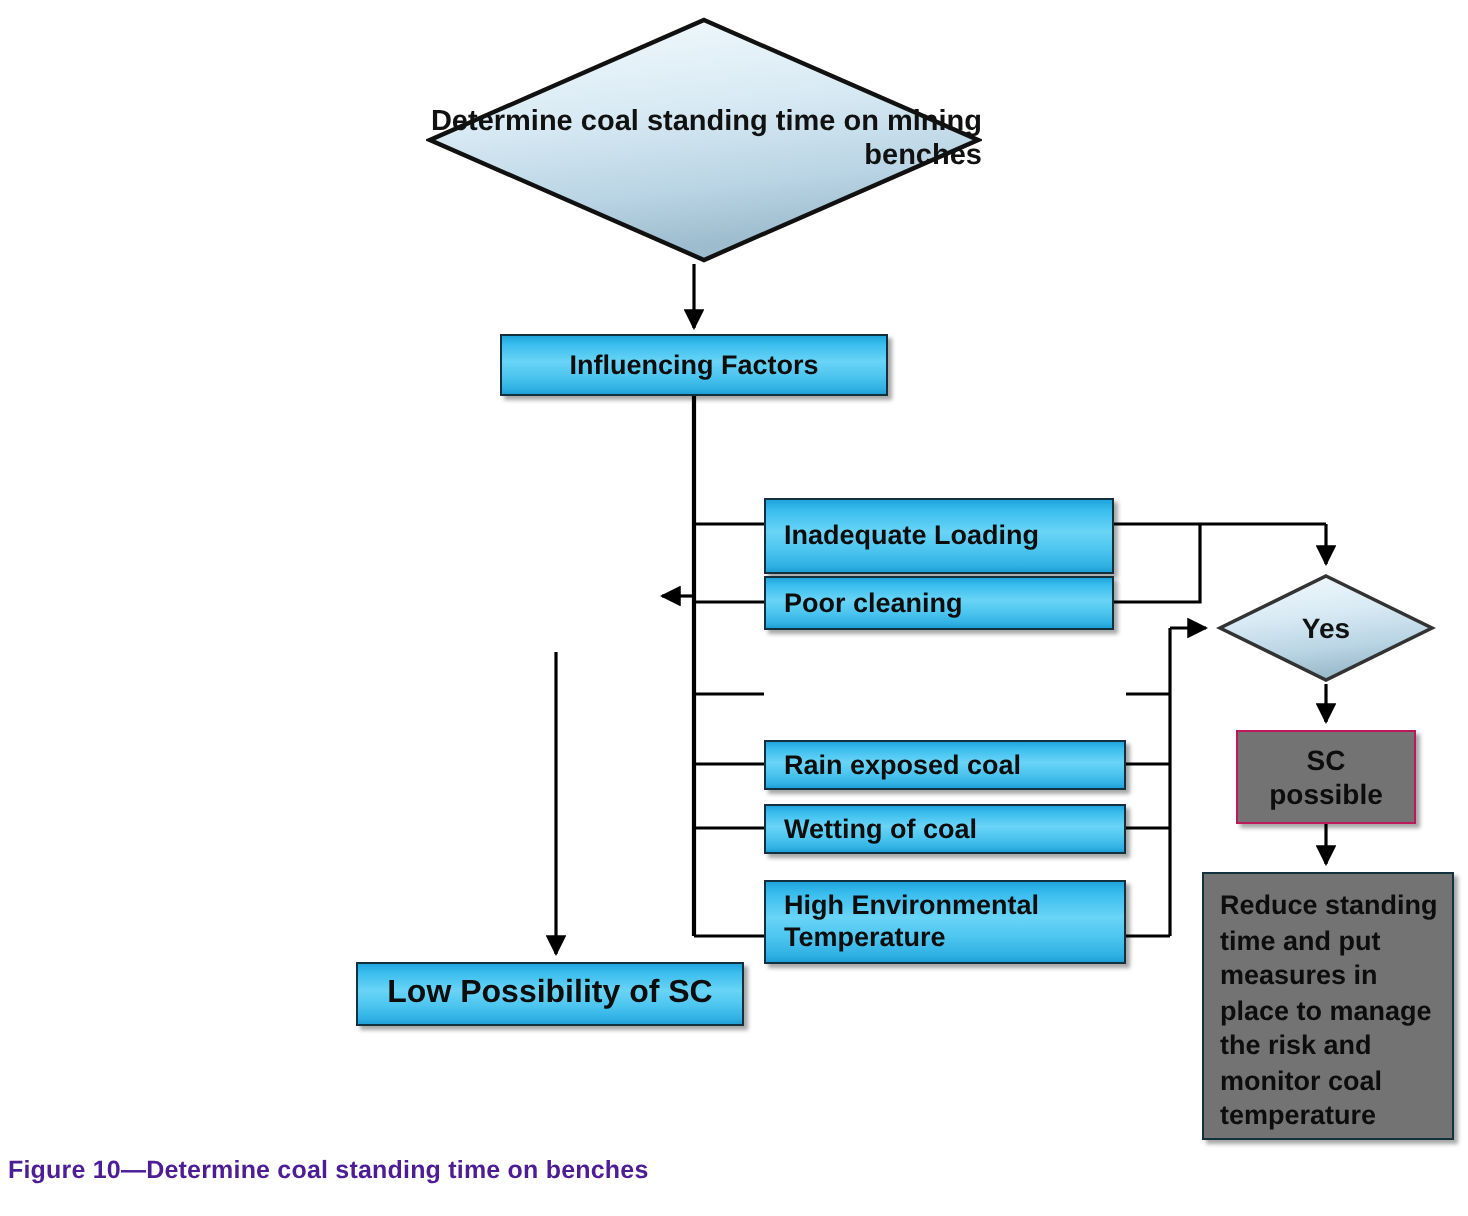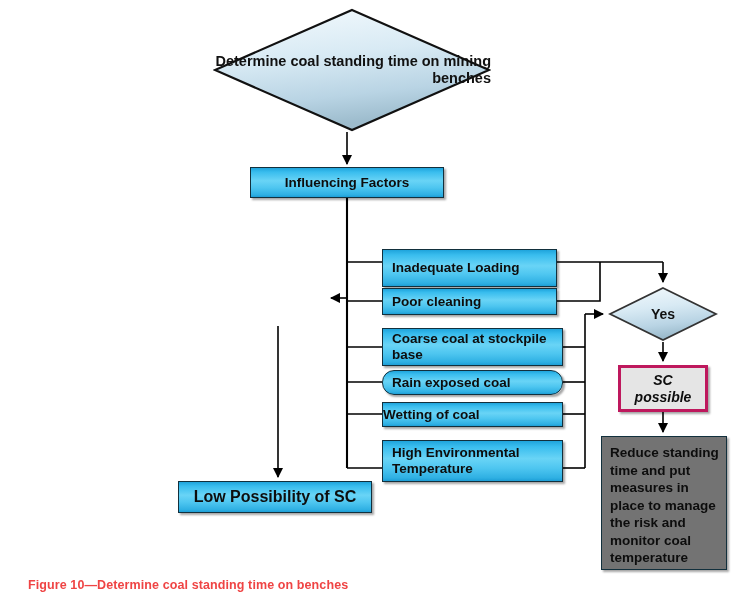--- a/index.html
+++ b/index.html
@@ -56,28 +56,27 @@
 
   
   .flatbox {
     border: 1px solid #12303d;
     background: #737373;
     box-shadow: 2px 2px 2px rgba(0,0,0,0.35);
   }
 
   
   .obox {
-    border: 3px solid #be185d;
-    background: #e5e5e5;
+    border: 1px solid #be185d;
+    background: #737373;
     box-shadow: 2px 2px 2px rgba(0,0,0,0.35);
     display: flex;
     align-items: center;
     justify-content: center;
     text-align: center;
-    font-style: italic;
   }
 
   
   .diamond {
     position: absolute;
     z-index: 5;
   }
   .diamond svg { display: block; }
   .diamond .dlabel {
     position: absolute;
@@ -99,43 +98,42 @@
   #no-diamond { left: 230px; top: 268px; width: 96px; height: 58px; }
   #no-diamond .dlabel { font-size: 14px; font-weight: normal; }
 
   #yes-diamond { left: 608px; top: 286px; width: 110px; height: 56px; }
   #yes-diamond .dlabel { font-size: 14px; font-weight: bold; }
 
   #influencing-factors { left: 250px; top: 167px; width: 194px; height: 31px; font-size: 13.5px; }
   #box-inadequate-loading { left: 382px; top: 249px; width: 175px; height: 38px; font-size: 13.5px; padding-left: 9px; }
   #box-poor-cleaning { left: 382px; top: 288px; width: 175px; height: 27px; font-size: 13.5px; padding-left: 9px; }
   #box-coarse-coal { left: 382px; top: 328px; width: 181px; height: 38px; font-size: 13.5px; padding-left: 9px; }
-  #box-rain-exposed { left: 382px; top: 370px; width: 181px; height: 25px; font-size: 13.5px; padding-left: 9px; border-radius: 12px; }
-  #box-wetting { left: 382px; top: 402px; width: 181px; height: 25px; font-size: 13.5px; }
+  #box-rain-exposed { left: 382px; top: 370px; width: 181px; height: 25px; font-size: 13.5px; padding-left: 9px; }
+  #box-wetting { left: 382px; top: 402px; width: 181px; height: 25px; font-size: 13.5px; padding-left: 9px; }
   #box-high-temp { left: 382px; top: 440px; width: 181px; height: 42px; font-size: 13.5px; padding-left: 9px; }
   #box-low-possibility { left: 178px; top: 481px; width: 194px; height: 32px; font-size: 16px; }
 
   #sc-possible { left: 618px; top: 365px; width: 90px; height: 47px; font-size: 14px; }
 
   #reduce-box {
     left: 601px; top: 436px; width: 126px; height: 134px;
     font-size: 13.5px; padding: 7px 0 0 8px; line-height: 1.30;
   }
 
   
   #caption {
     position: absolute;
     left: 4px;
     top: 578px;
     font-size: 12.5px;
     font-weight: bold;
-    color: #ef4444;
+    color: #4c1d95;
     letter-spacing: 0.1px;
     z-index: 6;
-    margin-left: 24px;
   }
 </style>
 </head>
 <body>
 
 <div id="canvas">
 
   <svg id="edges" viewBox="0 0 734 608" xmlns="http://www.w3.org/2000/svg">
     <defs>
       <marker id="arrow" viewBox="0 0 10 10" refX="9" refY="5" markerWidth="6.5" markerHeight="6.5" orient="auto-start-reverse">
@@ -197,23 +195,20 @@
   </div>
 
   <div class="node pbox left" id="box-inadequate-loading">
     <span class="txt">Inadequate Loading</span>
   </div>
 
   <div class="node pbox left" id="box-poor-cleaning">
     <span class="txt">Poor cleaning</span>
   </div>
 
-  <div class="node pbox left" id="box-coarse-coal">
-    <span class="txt">Coarse coal at stockpile base</span>
-  </div>
 
   <div class="node pbox left" id="box-rain-exposed">
     <span class="txt">Rain exposed coal</span>
   </div>
 
   <div class="node pbox left" id="box-wetting">
     <span class="txt">Wetting of coal</span>
   </div>
 
   <div class="node pbox left" id="box-high-temp">

